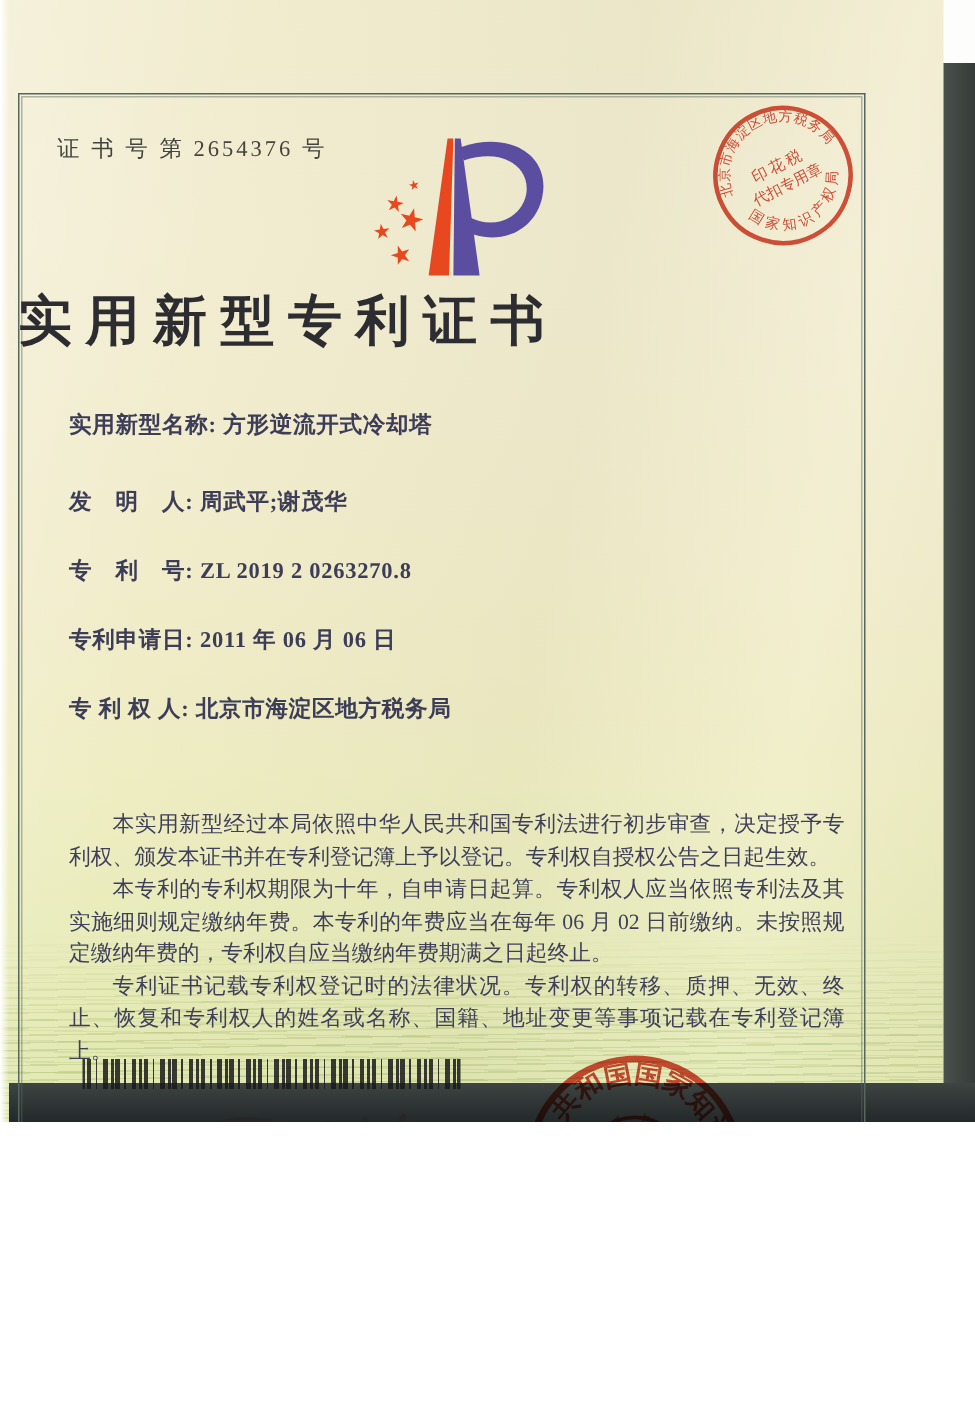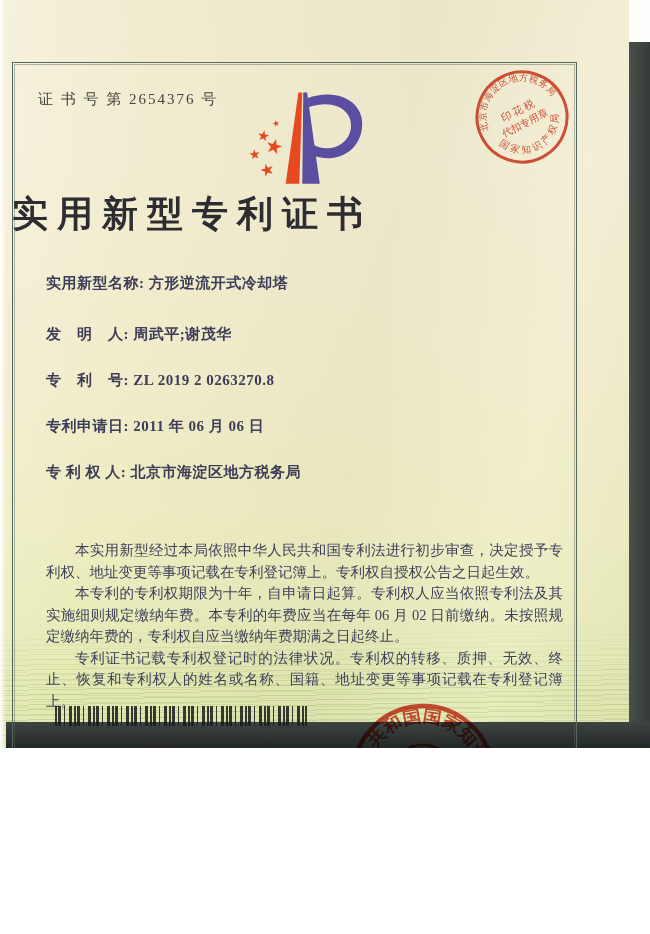--- a/index.html
+++ b/index.html
@@ -94,21 +94,21 @@
 
   <div class="title">实用新型专利证书</div>
 
   <div class="field-row" style="top:274px"><span>实用新型名称: </span><span>方形逆流开式冷却塔</span></div>
   <div class="field-row" style="top:325px"><span>发　明　人: </span><span>周武平;谢茂华</span></div>
   <div class="field-row" style="top:371px"><span>专　利　号: </span><span>ZL 2019 2 0263270.8</span></div>
   <div class="field-row" style="top:417px"><span>专利申请日: </span><span>2011 年 06 月 06 日</span></div>
   <div class="field-row" style="top:463px"><span>专 利 权 人: </span><span>北京市海淀区地方税务局</span></div>
 
   <div class="body-text">
-    <p>本实用新型经过本局依照中华人民共和国专利法进行初步审查，决定授予专利权、地址变更等事项记载在专利登记簿上。专利权自授权公告之日起生效。</p>
+    <p>本实用新型经过本局依照中华人民共和国专利法进行初步审查，决定授予专利权、颁发本证书并在专利登记簿上予以登记。专利权自授权公告之日起生效。</p>
     <p>本专利的专利权期限为十年，自申请日起算。专利权人应当依照专利法及其实施细则规定缴纳年费。本专利的年费应当在每年 06 月 02 日前缴纳。未按照规定缴纳年费的，专利权自应当缴纳年费期满之日起终止。</p>
     <p>专利证书记载专利权登记时的法律状况。专利权的转移、质押、无效、终止、恢复和专利权人的姓名或名称、国籍、地址变更等事项记载在专利登记簿上。</p>
   </div>
 
   <div class="barcode"></div>
 
   <div class="director">局长</div>
 
   <svg class="signature" viewBox="0 0 160 80" role="img" aria-label="田力普">
     <path d="M14,16 C10,30 8,52 12,64"></path>

